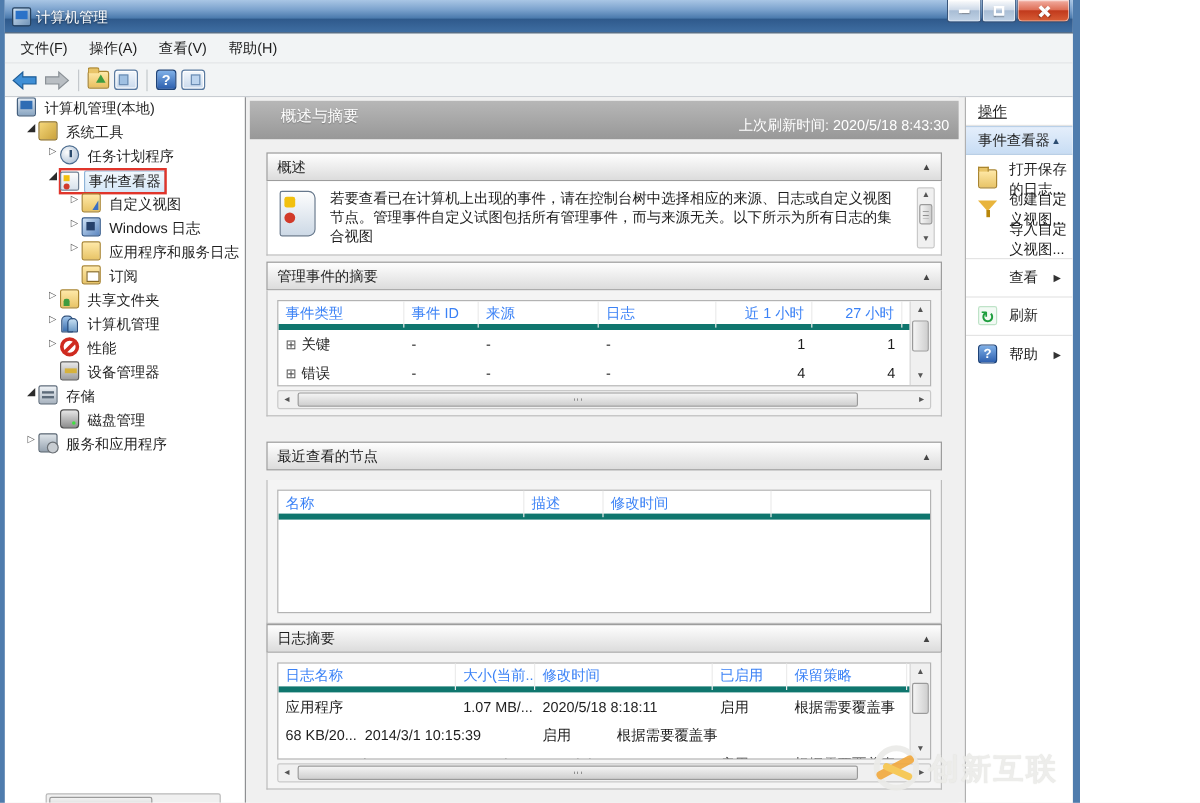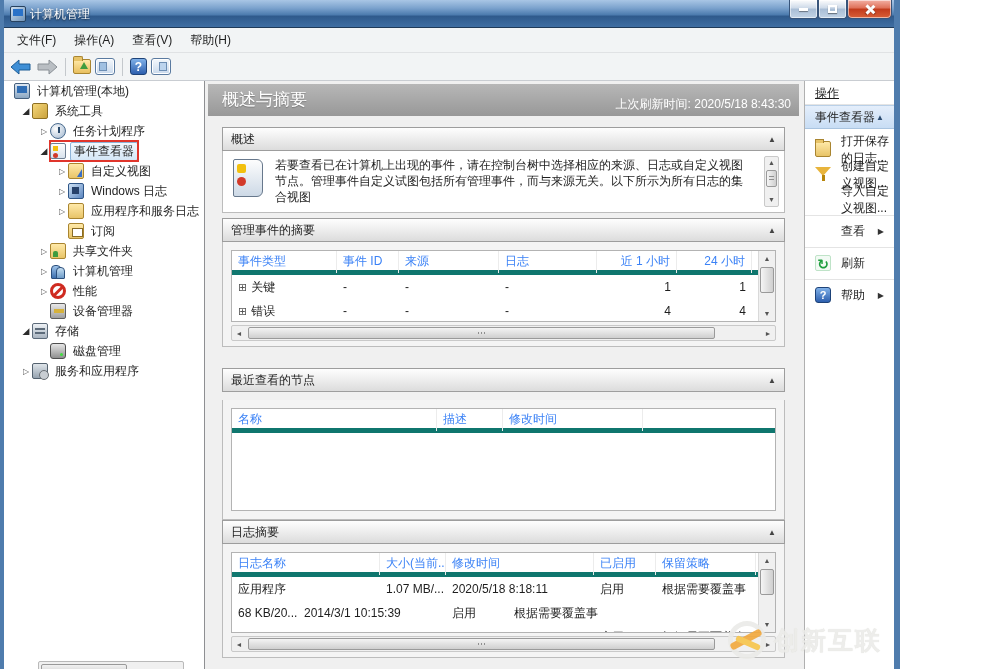--- a/index.html
+++ b/index.html
@@ -40,21 +40,21 @@
   .tb-folder { position:relative; width:18px; height:15px; background:linear-gradient(180deg,#ffe9a8,#e8bf5e); border:1px solid #a98530; border-radius:2px; }
   .tb-folder::before { content:""; position:absolute; left:-1px; top:-4px; width:8px; height:4px; background:#e8c468; border:1px solid #a98530; border-bottom:none; border-radius:2px 2px 0 0; }
   .tb-folder::after { content:""; position:absolute; right:2px; top:2px; width:0; height:0; border-left:4px solid transparent; border-right:4px solid transparent; border-bottom:7px solid #3f9c3f; }
   .tb-win { width:20px; height:17px; border:1px solid #5a7aa0; border-radius:3px; background:linear-gradient(180deg,#f4f8fc,#c9d9ec); position:relative; box-shadow:inset 0 0 0 1px #fff; }
   .tb-win::before { content:""; position:absolute; left:3px; top:3px; bottom:3px; width:6px; background:#9fc0e2; border:1px solid #6d8eb4; }
   .tb-win.alt::before { left:auto; right:3px; background:#bcd4ee; }
   .tb-help { width:17px; height:17px; border-radius:3px; background:linear-gradient(180deg,#7fb0e8,#2d5fae); border:1px solid #1d4278; color:#fff; font-weight:bold; font-size:12px; display:flex; align-items:center; justify-content:center; }
 
   
   .tree-panel { position:absolute; left:0; top:81px; width:201px; bottom:0; background:#fff; border-right:1px solid #8e8f92; overflow:hidden; }
-  .titem { position:relative; height:20px; display:flex; align-items:center; white-space:nowrap; }
+  .titem { position:relative; height:20px; display:flex; white-space:nowrap; }
   .expander { width:12px; text-align:center; font-size:8px; color:#5a5a5a; flex:0 0 12px; }
   .expander.open { color:#2b2b2b; font-size:9px; }
   .tsel { display:inline-flex; align-items:center; height:20px; }
   .tsel.redbox { outline:2px solid #e0352b; outline-offset:-1px; }
   .tlabel { padding:1px 3px; margin-left:4px; }
   .tlabel.focused { background:linear-gradient(180deg,#f2f8fd,#d5e7f7); border:1px solid #8eb4d8; border-radius:2px; padding:0 3px; }
   .ticon { width:16px; height:16px; flex:0 0 16px; position:relative; border-radius:2px; }
   .ic-computer { background:linear-gradient(180deg,#dfe8f2,#8aa6c2); border:1px solid #45607e; }
   .ic-computer::after { content:""; position:absolute; inset:2px 2px 5px 2px; background:#2f6db4; }
   .ic-tools { background:linear-gradient(135deg,#f5d77a,#caa23c); border:1px solid #8d6f22; }
@@ -84,21 +84,21 @@
   .ic-disk::after { content:""; position:absolute; right:2px; bottom:2px; width:3px; height:3px; border-radius:50%; background:#3fe03f; }
   .ic-services { background:linear-gradient(180deg,#dfe5ea,#96a3b0); border:1px solid #54626f; }
   .ic-services::after { content:""; position:absolute; right:-2px; bottom:-2px; width:8px; height:8px; border-radius:50%; background:#c8cdd2; border:1px solid #6a6f74; }
   .tree-hscroll { position:absolute; left:34px; right:20px; bottom:-9px; height:17px; background:#f0f0f0; border:1px solid #b9b9b9; border-radius:2px; }
   .tree-hscroll .thumb { position:absolute; left:2px; top:2px; width:60%; bottom:2px; background:linear-gradient(180deg,#f2f2f2,#cfcfcf); border:1px solid #9a9a9a; border-radius:2px; }
 
   
   .main-panel { position:absolute; left:204px; top:81px; width:591px; bottom:0; background:#f0f0f0; overflow:hidden; }
   .main-header { position:absolute; left:0; right:0; top:3px; height:32px;
      background:linear-gradient(180deg,#b7b7b7,#989898); color:#fff; }
-  .main-header .mh-title { position:absolute; left:14px; top:4px; font-size:17px; text-shadow:0 1px 1px rgba(0,0,0,.25); }
+  .main-header .mh-title { position:absolute; left:26px; top:4px; font-size:13px; text-shadow:0 1px 1px rgba(0,0,0,.25); }
   .main-header .mh-refresh { position:absolute; right:8px; bottom:3px; font-size:12px; }
 
   .sec-header { position:absolute; left:14px; right:14px; height:24px; border:1px solid #9d9d9d;
      background:linear-gradient(180deg,#fefefe,#dcdcdc); line-height:22px; padding-left:8px; color:#1e1e1e; }
   .sec-header .collapse { position:absolute; right:8px; top:0; font-size:8px; color:#444; line-height:24px; }
   .sec-body { position:absolute; left:14px; right:14px; background:#f4f4f4; border:1px solid #bcbcbc; border-top:none; }
   .sec-body.white { background:#fff; }
 
   
   .ov-icon { position:absolute; left:10px; top:8px; width:30px; height:38px; background:linear-gradient(180deg,#fdfdfd,#cdd9e6); border:1px solid #67788c; border-radius:2px 6px 6px 2px; }
@@ -304,21 +304,21 @@
       <span class="collapse">▲</span>
     </div>
     <div class="sec-body" style="top:161px; height:105px">
       <div class="gtable" style="left:8px; right:8px; top:8px; bottom:24px">
         <div class="trow head">
           <div class="tcell" style="flex-basis:105px">事件类型</div>
           <div class="tcell" style="flex-basis:62px">事件 ID</div>
           <div class="tcell" style="flex-basis:100px">来源</div>
           <div class="tcell" style="flex-basis:98px">日志</div>
           <div class="tcell num" style="flex-basis:80px">近 1 小时</div>
-          <div class="tcell num" style="flex-basis:75px">24 小时</div>
+          <div class="tcell num" style="flex-basis:75px">27 小时</div>
         </div>
         <div class="trow">
           <div class="tcell" style="flex-basis:105px"><span class="plus">⊞</span><span>关键</span></div>
           <div class="tcell" style="flex-basis:62px">-</div>
           <div class="tcell" style="flex-basis:100px">-</div>
           <div class="tcell" style="flex-basis:98px">-</div>
           <div class="tcell num" style="flex-basis:80px">1</div>
           <div class="tcell num" style="flex-basis:75px">1</div>
         </div>
         <div class="trow">

